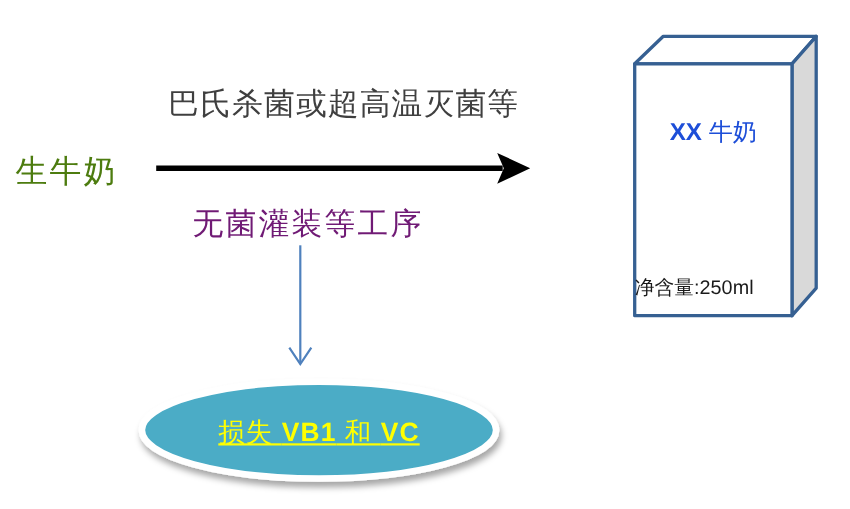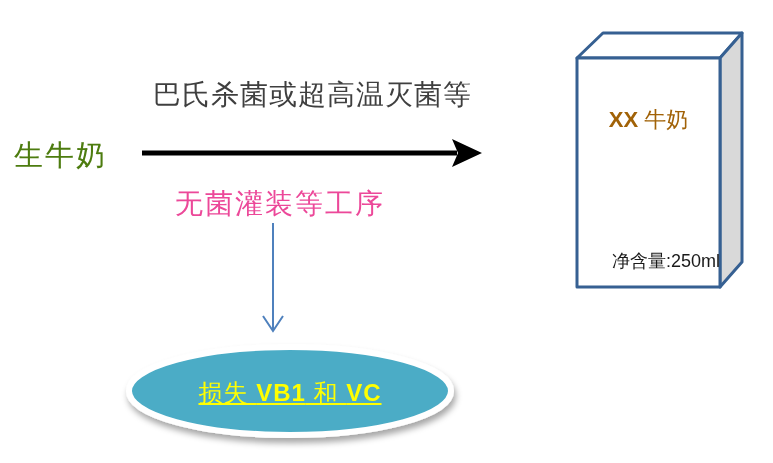--- a/index.html
+++ b/index.html
@@ -24,43 +24,43 @@
   }
   .label-process-top {
     left: 140px; top: 76px; width: 345px;
     font-size: 28px; color: #3f3f3f;
     font-weight: 400;
     text-align: center;
     letter-spacing: 1px;
   }
   .label-process-bottom {
     left: 150px; top: 185px; width: 260px;
-    font-size: 28px; color: #ec4899;
+    font-size: 28px; color: #701a75;
     font-weight: 300;
     text-align: center;
     letter-spacing: 2px;
   }
   .label-loss {
     left: 125px; top: 377px; width: 330px;
     font-size: 24px; color: #FFFF00;
     text-align: center;
     letter-spacing: 1px;
     text-decoration: underline;
   }
   .label-loss .bold-part { font-weight: bold; }
   .label-brand {
     left: 577px; top: 105px; width: 143px;
-    font-size: 22px; color: #a16207;
+    font-size: 22px; color: #1d4ed8;
     text-align: center;
   }
   .label-brand .bold-part { font-weight: bold; }
   .label-net-content {
     left: 577px; top: 249px; width: 143px;
     font-size: 18px; color: #1a1a1a;
-    text-align: right;
+    text-align: left;
   }
   svg.layer {
     position: absolute;
     left: 0; top: 0;
     width: 773px; height: 463px;
   }
 </style>
 </head>
 <body>
 

